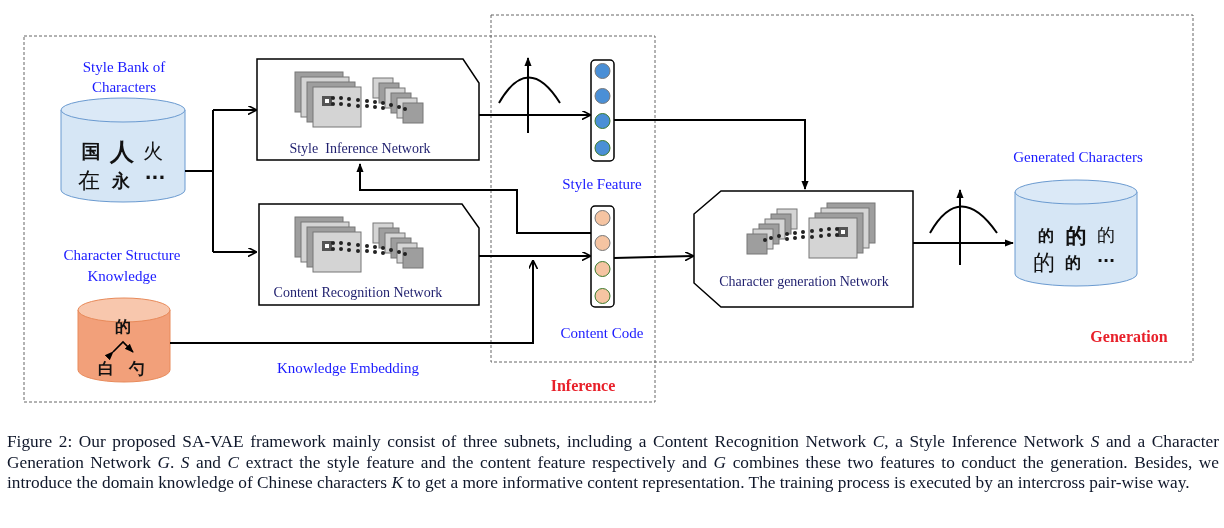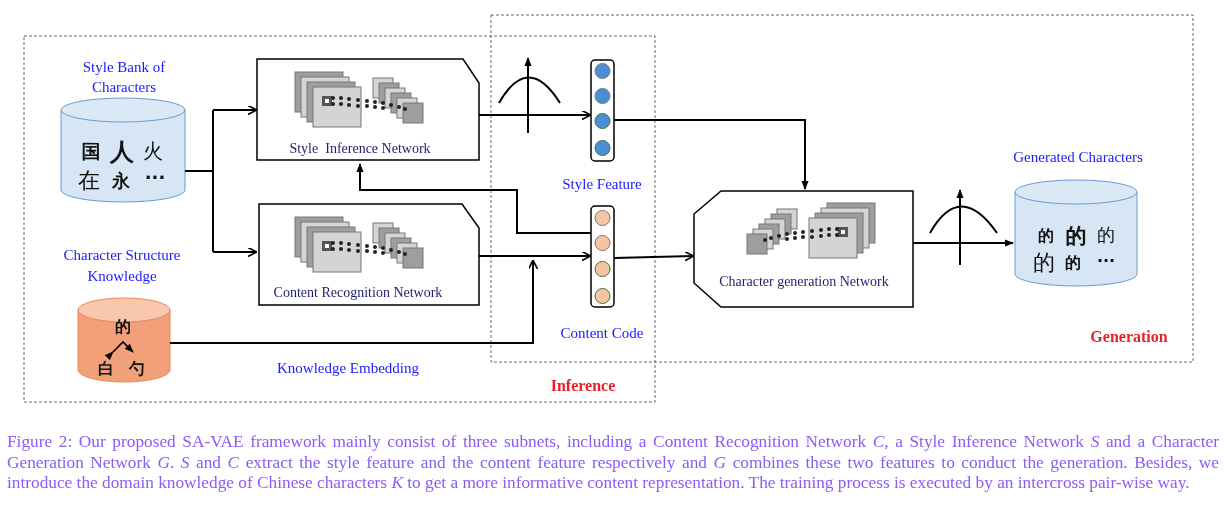--- a/index.html
+++ b/index.html
@@ -2,21 +2,21 @@
 <html><head>
 <meta charset="utf-8">
 <style>
   html, body { margin:0; padding:0; background:#ffffff; }
   body { width:1224px; height:528px; position:relative; overflow:hidden; font-family:"Liberation Serif", serif; }
   #diagram { position:absolute; left:0; top:0; width:1224px; height:410px; }
   .lbl-blue { fill:#1a1aff; font-family:"Liberation Serif", serif; font-size:15px; }
   .lbl-navy { fill:#1f1f6e; font-family:"Liberation Serif", serif; font-size:14px; }
   .lbl-red { fill:#e8202a; font-family:"Liberation Serif", serif; font-size:16px; font-weight:bold; }
   .cjk { font-family:"DejaVu Sans", sans-serif; fill:#111; }
-  #caption { position:absolute; left:7px; top:432px; width:1212px; font-family:"Liberation Serif", serif; font-size:17.3px; line-height:20.5px; color:#8b5cf6; text-align:justify; }
+  #caption { position:absolute; left:7px; top:432px; width:1212px; font-family:"Liberation Serif", serif; font-size:17.3px; line-height:20.5px; color:#0f172a; text-align:justify; }
   #caption p { margin:0; }
   .math { font-style:italic; font-family:"Liberation Serif", serif; }
 </style>
 </head>
 <body>
 
 <svg id="diagram" viewBox="0 0 1224 410" xmlns="http://www.w3.org/2000/svg">
   <defs>
     <marker id="arr" viewBox="0 0 10 10" refX="9" refY="5" markerWidth="9" markerHeight="9" orient="auto" markerUnits="userSpaceOnUse">
       <path d="M0,0 L10,5 L0,10" fill="none" stroke="#000" stroke-width="1.8"></path>

